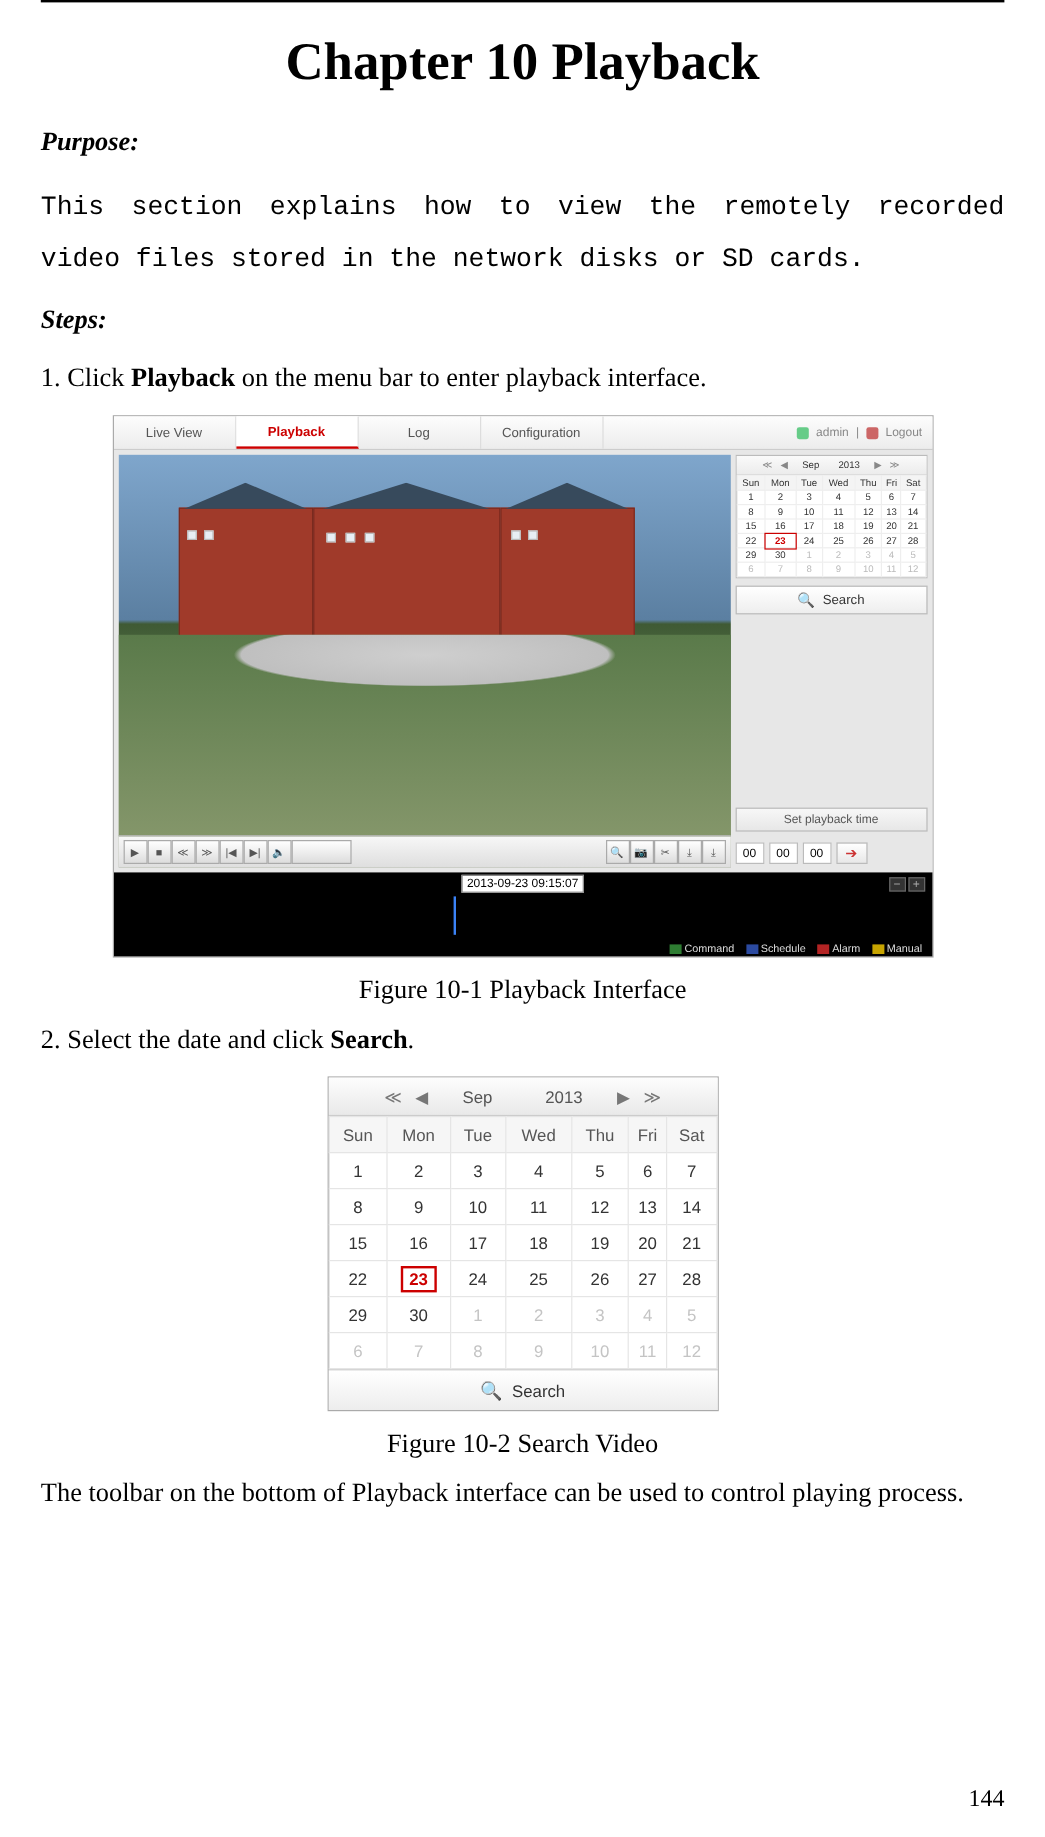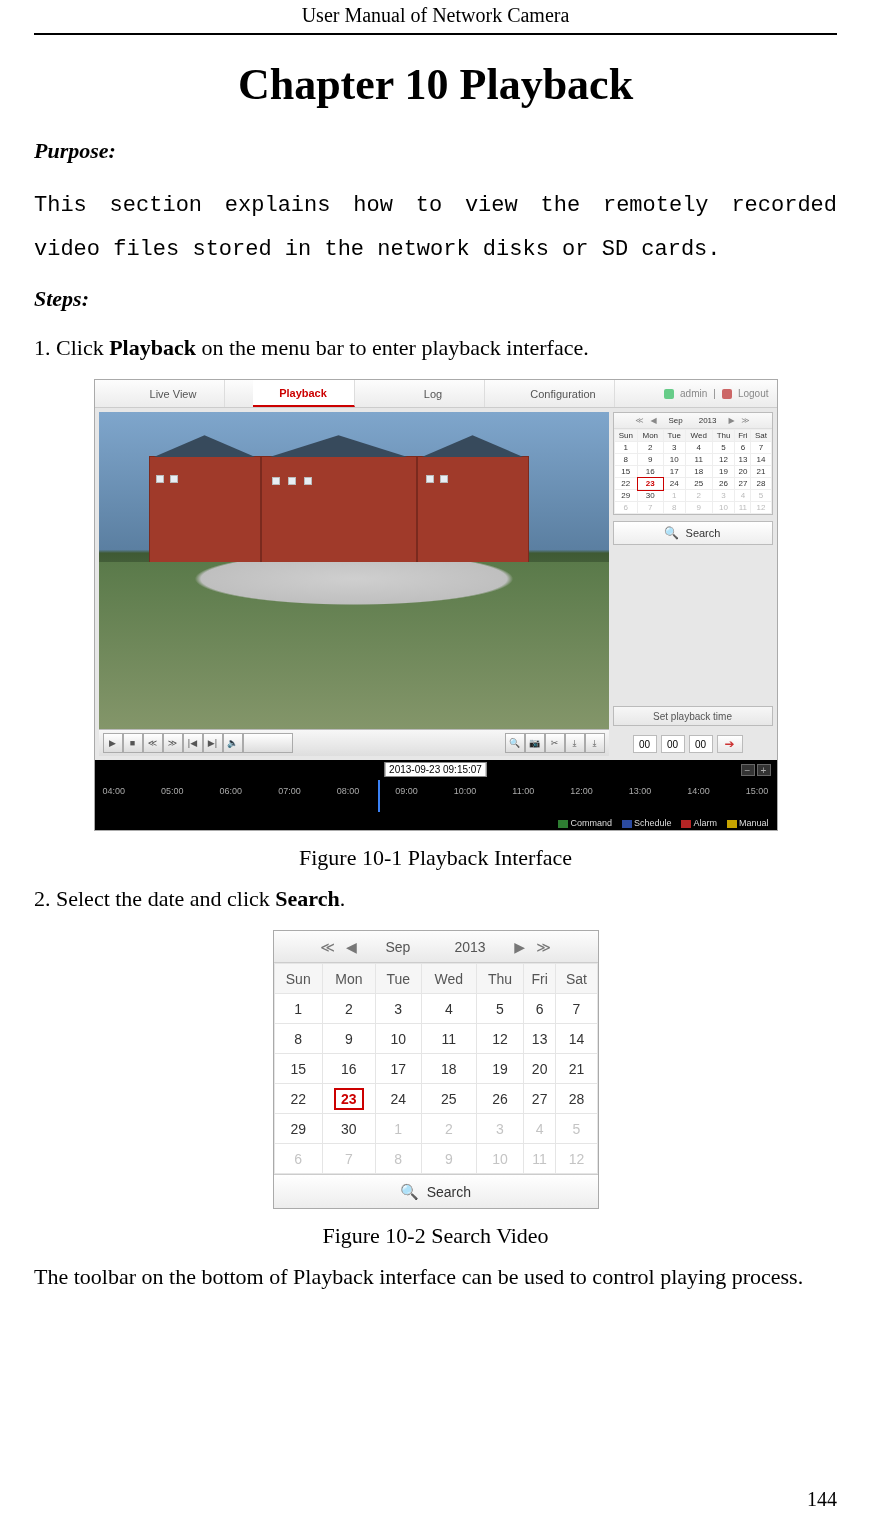--- a/index.html
+++ b/index.html
@@ -12,21 +12,21 @@
   .body-text { font-size: 22px; line-height: 2.0; text-align: justify; margin-bottom: 14px; font-family: Liberation Mono, monospace; }
   .steps { font-style: italic; font-weight: bold; font-size: 22px; margin: 6px 0 18px 0; }
   .step-line { font-size: 22px; margin-bottom: 14px; line-height: 1.6; }
   .step-line .b { font-weight: bold; }
   .fig-caption { text-align: center; font-size: 22px; margin: 14px 0 10px 0; }
   .page-number { position: absolute; right: 34px; bottom: 20px; font-size: 20px; }
 
   
   .fig1 { width: 684px; height: 452px; margin: 0 auto; border: 1px solid #aaa; background: #fff; font-family: Arial, Helvetica, sans-serif; font-size: 10px; color: #444; display: flex; flex-direction: column; }
   .fig1-menubar { height: 28px; background: linear-gradient(#fdfdfd,#ececec); border-bottom: 1px solid #ccc; display: flex; align-items: stretch; }
-  .fig1-tab { width: 102px; border-right: 1px solid #ddd; display: flex; align-items: center; justify-content: center; font-size: 11px; color: #555; margin-left: 28px; }
+  .fig1-tab { width: 102px; border-right: 1px solid #ddd; display: flex; align-items: center; justify-content: center; font-size: 11px; color: #555; }
   .fig1-tab.active { color: #c00; font-weight: bold; background: #fff; border-bottom: 2px solid #c00; }
   .fig1-menubar .spacer { flex: 1; }
   .fig1-userbox { display: flex; align-items: center; gap: 6px; padding-right: 8px; color: #888; font-size: 10px; }
   .fig1-userbox .usericon { width: 10px; height: 10px; background: #6c8; border-radius: 2px; display: inline-block; }
   .fig1-userbox .logouticon { width: 10px; height: 10px; background: #c66; border-radius: 2px; display: inline-block; }
   .fig1-body { flex: 1; display: flex; background: #e7e7e7; }
   .fig1-video { flex: 1; margin: 4px; background: linear-gradient(#7fa6cc 0%, #5b7fa1 40%, #3f5a34 41%, #6e8a60 70%, #8b9478 100%); position: relative; }
   .fig1-video::after { content:""; position:absolute; left:0; right:0; bottom:0; height:26px; background: linear-gradient(#f7f7f7,#dedede); border-top:1px solid #bbb; }
   .fig1-vidctrls { position:absolute; left:4px; bottom:3px; display:flex; gap:0; z-index:2; }
   .fig1-vbtn { width:20px; height:20px; background: linear-gradient(#fff,#ddd); border:1px solid #aaa; display:flex; align-items:center; justify-content:center; font-size:9px; color:#555; }
@@ -38,21 +38,21 @@
   .fig1-road { position:absolute; left:0; right:0; top:150px; bottom:26px; background:
      radial-gradient(ellipse 120% 60% at 50% 10%, #cfcfcf 0%, #bfbfbf 25%, rgba(0,0,0,0) 26%),
      linear-gradient(#5a7a4a, #84966a);
   }
   .fig1-side { width: 160px; margin: 4px 4px 4px 0; display:flex; flex-direction:column; gap:6px; }
   .fig1-side .calwrap { background:#fff; border:1px solid #bbb; }
   .fig1-side .searchbtn { height:24px; background:linear-gradient(#fff,#eee); border:1px solid #bbb; display:flex; align-items:center; justify-content:center; gap:6px; font-size:11px; color:#333; }
   .fig1-side .searchbtn .mag { color:#d33; font-size:12px; }
   .fig1-side .blank { flex:1; }
   .fig1-side .setpb { height:20px; background:linear-gradient(#f7f7f7,#e7e7e7); border:1px solid #bbb; display:flex; align-items:center; justify-content:center; font-size:10px; color:#555; }
-  .fig1-side .timeset { height:24px; display:flex; gap:4px; align-items:center;margin-left:20px; }
+  .fig1-side .timeset { height:24px; display:flex; gap:4px; align-items:center; }
   .fig1-side .timeset input { width:24px; height:18px; border:1px solid #bbb; text-align:center; font-size:10px; }
   .fig1-side .timeset .go { width:26px; height:18px; background:linear-gradient(#fff,#e8e8e8); border:1px solid #bbb; color:#c33; display:flex; align-items:center; justify-content:center; font-size:12px; }
 
   .mini-cal { font-size:8px; color:#333; }
   .mini-cal .mc-nav { display:flex; align-items:center; justify-content:center; gap:4px; padding:3px 2px; background:linear-gradient(#fafafa,#ececec); border-bottom:1px solid #ddd; }
   .mini-cal .mc-nav .navbtn { width:10px; text-align:center; color:#888; cursor:pointer; }
   .mini-cal .mc-nav .mval { padding:0 6px; }
   .mini-cal table { width:100%; border-collapse:collapse; }
   .mini-cal th, .mini-cal td { text-align:center; padding:1px 0; border:1px solid #eee; }
   .mini-cal th { background:#f4f4f4; font-weight:normal; }
@@ -82,21 +82,20 @@
   .fig2-search .mag { color:#d33; font-size:15px; }
 
   
   .play-icon { display:inline-block; width:28px; height:24px; vertical-align:middle; background:linear-gradient(#fff,#dcdcdc); border:1px solid #999; position:relative; margin:0 4px; }
   .play-icon::after { content:""; position:absolute; left:9px; top:5px; width:0; height:0; border-left:10px solid #444; border-top:7px solid transparent; border-bottom:7px solid transparent; }
 </style>
 </head>
 <body>
 <div class="page">
 
-  <div class="header">User Manual of Network Camera</div>
   <hr class="header-rule">
 
   <h1 class="chapter-title">Chapter 10  Playback</h1>
 
   <div class="purpose">Purpose:</div>
   <p class="body-text">This section explains how to view the remotely recorded video files stored in the network disks or SD cards.</p>
 
   <div class="steps">Steps:</div>
 
   <p class="step-line">
@@ -255,34 +254,20 @@
       </div>
     </div>
 
     <div class="fig1-timeline">
       <div class="fig1-tl-stamp">2013-09-23 09:15:07</div>
       <div class="fig1-tl-cursor"></div>
       <div class="fig1-tl-zoom">
         <div class="zb">−</div>
         <div class="zb">+</div>
       </div>
-      <div class="fig1-tl-hours" id="tl-hours">
-          <span>04:00</span>
-          <span>05:00</span>
-          <span>06:00</span>
-          <span>07:00</span>
-          <span>08:00</span>
-          <span>09:00</span>
-          <span>10:00</span>
-          <span>11:00</span>
-          <span>12:00</span>
-          <span>13:00</span>
-          <span>14:00</span>
-          <span>15:00</span>
-        </div>
       <div class="fig1-tl-legend">
         <span><span class="sw" style="background:#2e7d32"></span><span>Command</span></span>
         <span><span class="sw" style="background:#2b4aa0"></span><span>Schedule</span></span>
         <span><span class="sw" style="background:#b32424"></span><span>Alarm</span></span>
         <span><span class="sw" style="background:#c7a400"></span><span>Manual</span></span>
       </div>
     </div>
   </div>
 
   <div class="fig-caption">Figure 10-1 Playback Interface</div>

